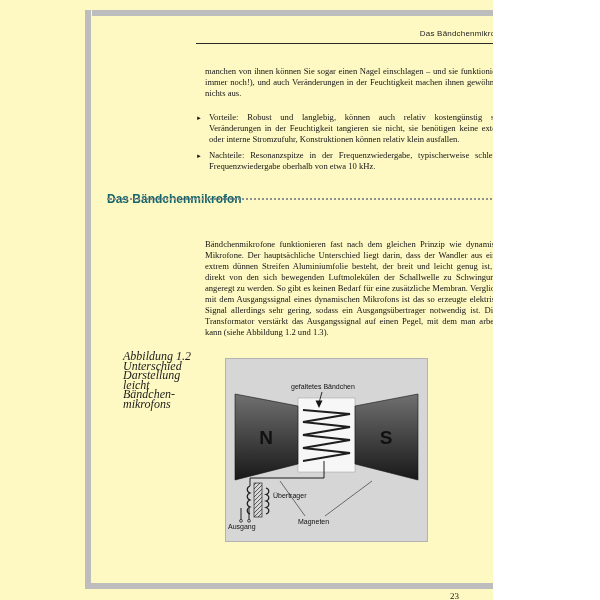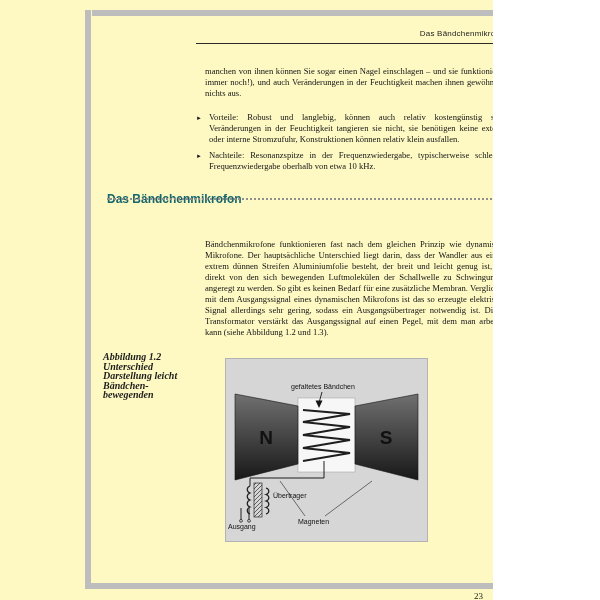--- a/index.html
+++ b/index.html
@@ -55,32 +55,32 @@
     position: absolute; left: 107px; top: 182px; width: 400px;
     font-family: "Liberation Sans", sans-serif;
     font-weight: bold; font-size: 12px; color: #17666b;
   }
   .section-rule {
     position: absolute; left: 107px; top: 198px; width: 400px; height: 0;
     border-bottom: 2px dotted #8f8f8f;
   }
 
   .margin-note {
-    position: absolute; left: 103px; top: 352px; width: 86px;
-    font-style: italic; font-size: 10px; line-height: 9.6px; color: #1c1c1c; font-weight: bold;
+    position: absolute; left: 123px; top: 352px; width: 86px;
+    font-style: italic; font-size: 12px; line-height: 9.6px; color: #1c1c1c;
   }
 
   .figure-svg { position: absolute; left: 225px; top: 358px; }
   .figure-svg text {
     font-family: "Liberation Sans", sans-serif; fill: #111111;
   }
 
   .page-number {
     position: absolute; left: 450px; top: 591px; width: 57px;
-    text-align: center; font-size: 9px; color: #1c1c1c;
+    text-align: left; font-size: 9px; color: #1c1c1c;
   }
 </style>
 </head>
 <body>
 
 <div class="canvas">
 
   <div class="edge edge-top"></div>
   <div class="edge edge-left"></div>
   <div class="edge edge-right"></div>
@@ -104,21 +104,21 @@
   <h2 class="section-title">Das Bändchenmikrofon</h2>
   <div class="section-rule"></div>
 
   <p class="par bodypar">Bändchenmikrofone funktionieren fast nach dem gleichen Prinzip wie dynamische Mikrofone. Der hauptsächliche Unterschied liegt darin, dass der Wandler aus einem extrem dünnen Streifen Aluminiumfolie besteht, der breit und leicht genug ist, um direkt von den sich bewegenden Luftmolekülen der Schallwelle zu Schwingungen angeregt zu werden. So gibt es keinen Bedarf für eine zusätzliche Membran. Verglichen mit dem Ausgangssignal eines dynamischen Mikrofons ist das so erzeugte elektrische Signal allerdings sehr gering, sodass ein Ausgangsübertrager notwendig ist. Dieser Transformator verstärkt das Ausgangssignal auf einen Pegel, mit dem man arbeiten kann (siehe Abbildung 1.2 und 1.3).</p>
 
   <div class="margin-note">
     <div>Abbildung 1.2</div>
     <div>Unterschied</div>
     <div>Darstellung leicht</div>
     <div>Bändchen-</div>
-    <div>bewegenden</div>
+    <div>mikrofons</div>
   </div>
 
   <svg class="figure-svg" width="203" height="184" viewBox="0 0 203 184">
     <defs>
       <linearGradient id="magGrad" x1="0" y1="0" x2="0" y2="1">
         <stop offset="0" stop-color="#707070"></stop>
         <stop offset="1" stop-color="#181818"></stop>
       </linearGradient>
       <pattern id="hatch" width="4" height="4" patternUnits="userSpaceOnUse">
         <path d="M0,4 L4,0" stroke="#2a2a2a" stroke-width="0.7"></path>

